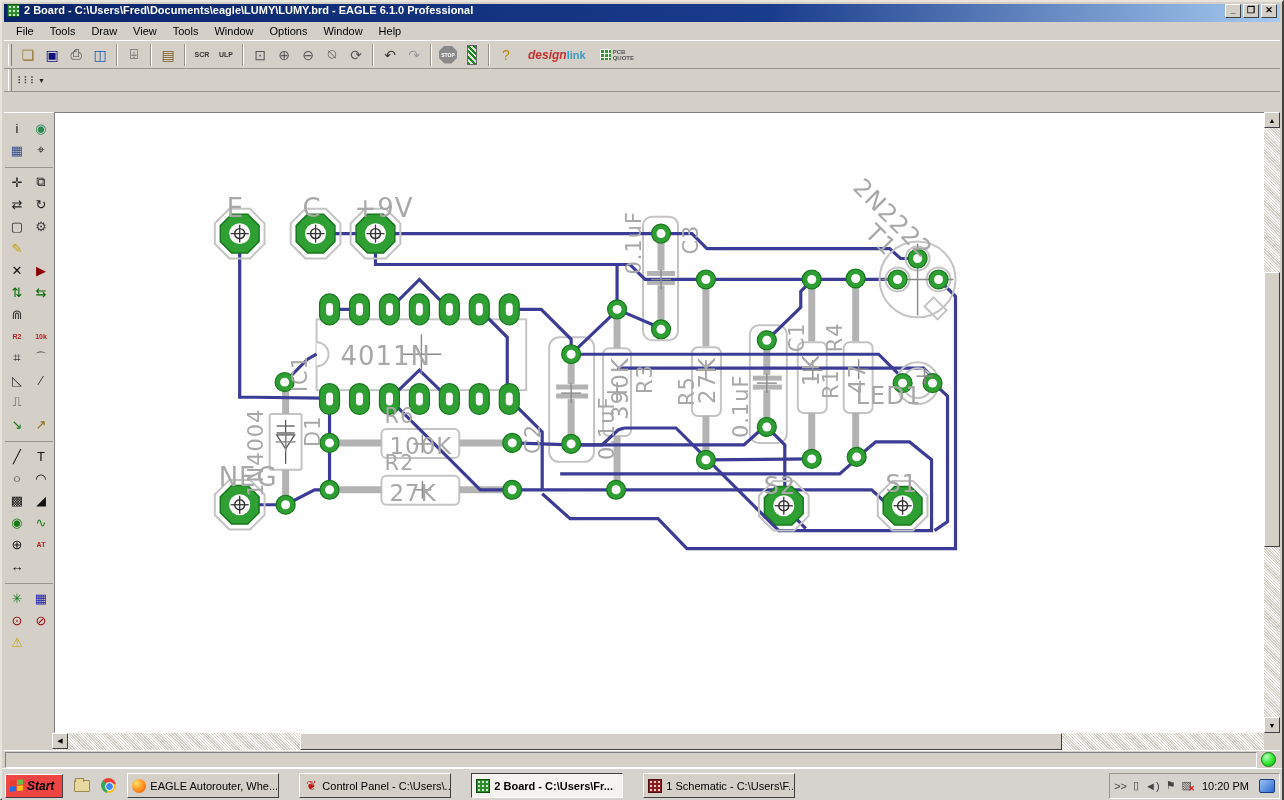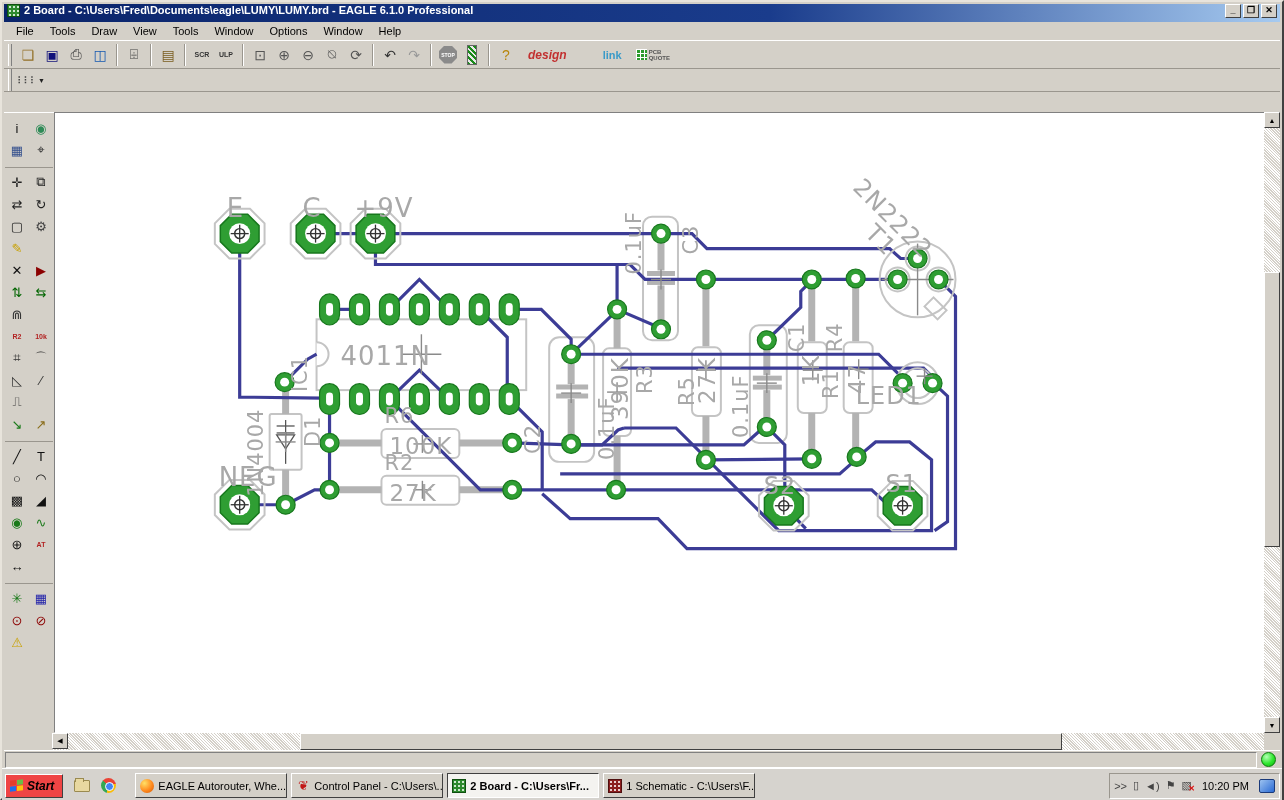--- a/index.html
+++ b/index.html
@@ -27,21 +27,21 @@
   .handle { width:4px; height:22px; border-left:1px solid #fff; border-right:1px solid #808080; margin:0 4px 0 2px; }
   .tbtn { min-width:24px; height:24px; display:flex; align-items:center; justify-content:center; font-size:14px; padding:0 1px; }
   .tbtn.small { font-size:7px; font-weight:bold; letter-spacing:0; }
   .sep { width:2px; height:22px; border-left:1px solid #9a968e; border-right:1px solid #fff; margin:0 4px; }
   .stop-oct { width:18px; height:18px; background:#8a8a8a; color:#fff; font-size:5px; font-weight:bold;
     display:flex; align-items:center; justify-content:center;
     clip-path:polygon(30% 0,70% 0,100% 30%,100% 70%,70% 100%,30% 100%,0 70%,0 30%); }
   .go-bar { width:10px; height:20px; background:repeating-linear-gradient(45deg,#1a8a1a 0 2px,#e8e8e8 2px 4px); border:1px solid #666; }
   .brand { display:flex; align-items:center; margin-left:10px; }
   .brand .d1 { color:#c23030; font-style:italic; font-weight:bold; font-size:12px; }
-  .brand .d2 { color:#3a9ac8; font-weight:bold; font-size:11px;padding-left:36px; }
+  .brand .d2 { color:#3a9ac8; font-weight:bold; font-size:11px; }
   .pcbq { display:flex; align-items:center; margin-left:14px; }
   .pcbq .blk { width:11px; height:11px; background:#2d9a2d; margin-right:2px;
      background-image:linear-gradient(#fff 1px, transparent 1px),linear-gradient(90deg,#fff 1px, transparent 1px); background-size:4px 4px; }
   .pcbq .txt { font-size:6px; color:#555; font-weight:bold; line-height:6px; }
   #toolbar-grid { position:absolute; left:2px; right:2px; top:67px; height:23px; display:flex; align-items:center;
     border-bottom:1px solid #9a968e; padding-left:2px; }
   .grid-glyph { font-size:10px; color:#444; letter-spacing:-1px; }
   .drop-arrow { font-size:7px; color:#222; margin-left:2px; }
 
   
@@ -92,21 +92,21 @@
   .flag { width:14px; height:12px; display:grid; grid-template-columns:6px 6px; grid-template-rows:5px 5px; gap:1px; margin-right:3px; transform:skewY(-6deg); }
   .flag i:nth-child(1){background:#e33e2b;} .flag i:nth-child(2){background:#6cbd45;}
   .flag i:nth-child(3){background:#1f6feb;} .flag i:nth-child(4){background:#ffc40d;}
   .ql { display:flex; align-items:center; margin-left:10px; gap:8px; }
   .ql-ico { width:18px; height:18px; display:flex; align-items:center; justify-content:center; }
   .folder-ico { width:16px; height:12px; background:#e8d8a0; border:1px solid #9a8a50; border-radius:1px; position:relative; }
   .folder-ico:before { content:""; position:absolute; top:-3px; left:0; width:7px; height:3px; background:#e8d8a0; border:1px solid #9a8a50; border-bottom:none; }
   .chrome-ico { width:15px; height:15px; border-radius:50%;
     background:conic-gradient(from -45deg,#ea4335 0 120deg,#fbbc05 0 240deg,#34a853 0 360deg); position:relative; }
   .chrome-ico:before { content:""; position:absolute; left:4px; top:4px; width:7px; height:7px; border-radius:50%; background:#4285f4; border:1.5px solid #fff; }
-  #tasks { display:flex; margin-left:18px; gap:4px; }
+  #tasks { display:flex; margin-left:10px; gap:20px; }
   .task { width:152px; height:25px; background:#d4d0c8; border:1px solid; border-color:#fff #404040 #404040 #fff;
     display:flex; align-items:center; padding:0 4px; overflow:hidden; white-space:nowrap; }
   .task.active { background:#f4f3f0; border-color:#404040 #fff #fff #404040; font-weight:bold; }
   .task .t-ico { width:14px; height:14px; margin-right:4px; flex:none; }
   .ico-firefox { border-radius:50%; background:radial-gradient(circle at 32% 30%,#ffe066,#ff8a1e 55%,#d45500); }
   .ico-cpanel { background:none; color:#c21717; font-size:13px; line-height:14px; text-align:center; }
   .ico-eagle-brd { background:#2d8a2d; border:1px solid #0f4f0f; background-image:radial-gradient(#cfe8cf 1px,transparent 1.2px); background-size:4px 4px; }
   .ico-eagle-sch { background:#8a1d1d; border:1px solid #4f0f0f; background-image:radial-gradient(#e8cfcf 1px,transparent 1.2px); background-size:4px 4px; }
   #tray { margin-left:auto; height:26px; display:flex; align-items:center; border:1px solid; border-color:#9a968e #fff #fff #9a968e;
     padding:0 4px; margin-right:2px; gap:6px; }

